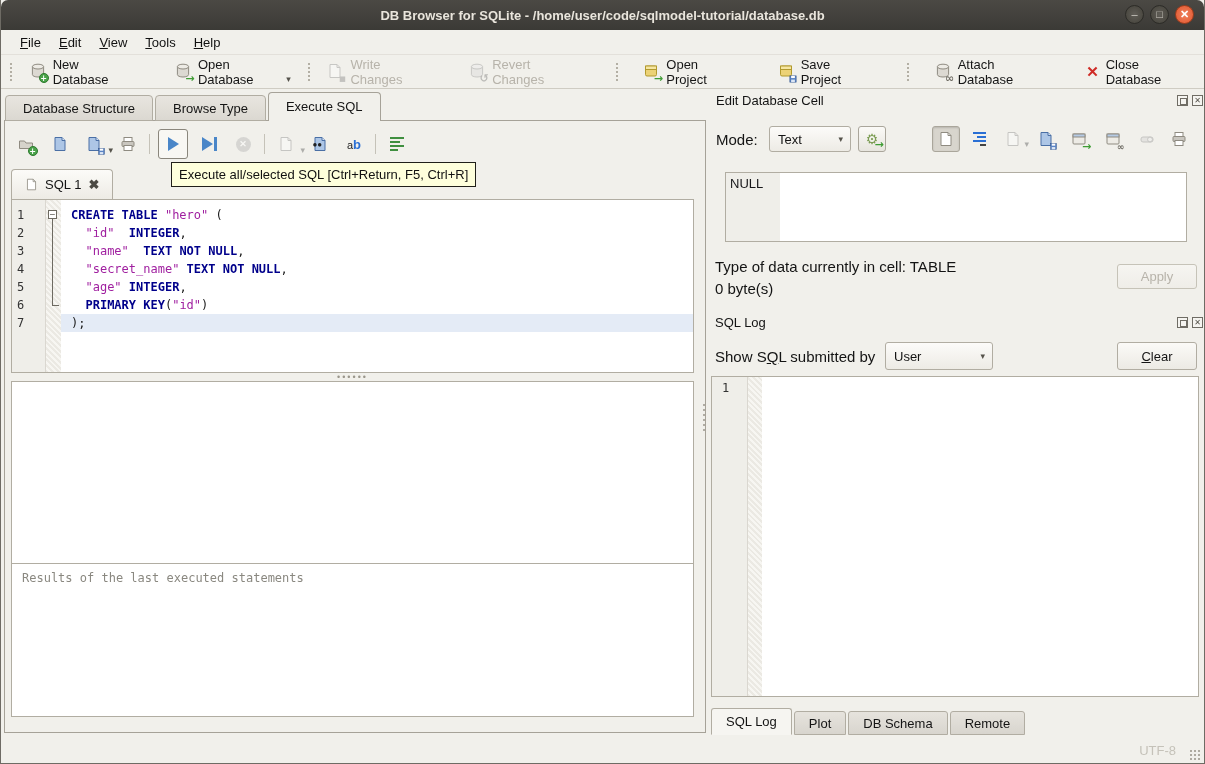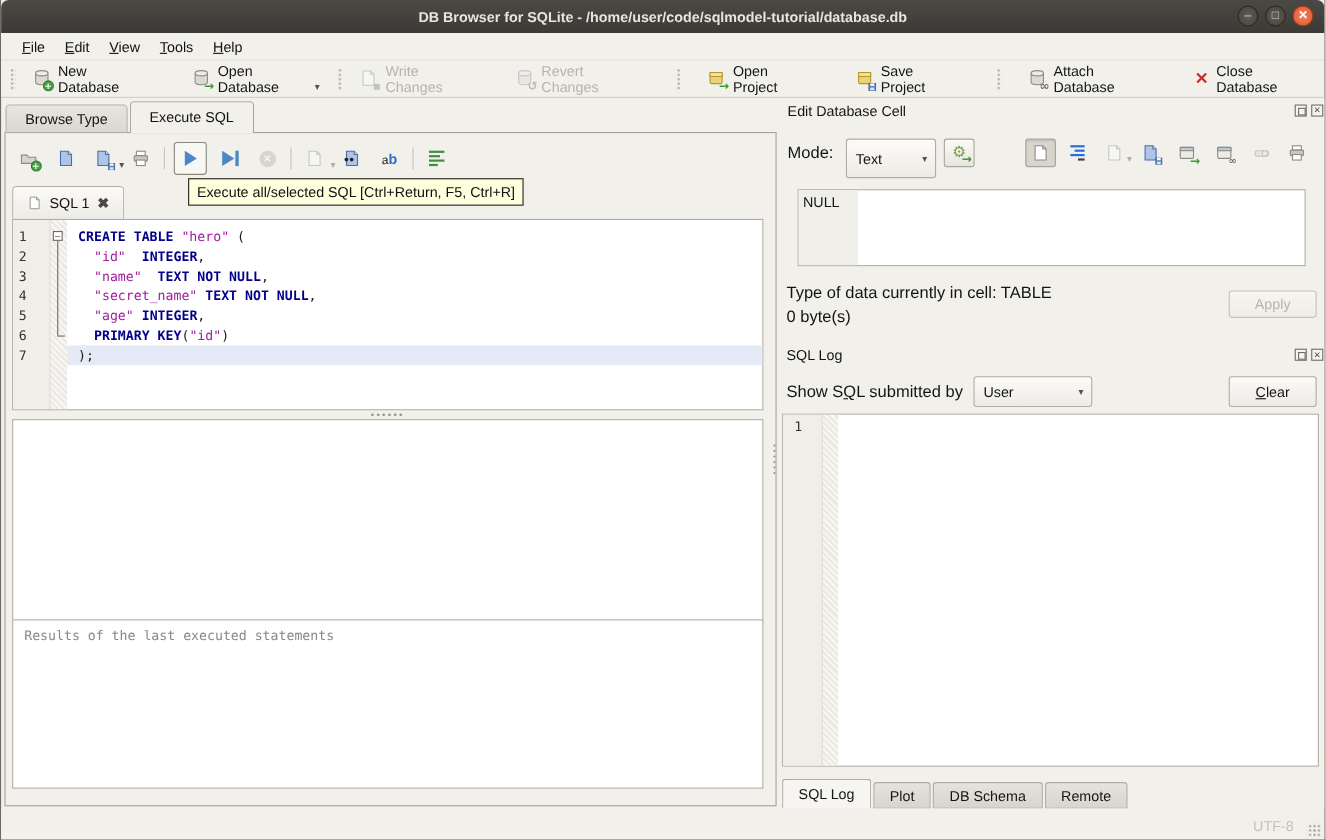--- a/index.html
+++ b/index.html
@@ -284,20 +284,21 @@
         </span>
       <span>Attach Database</span>
     </div>
     <div class="tb-item" style="margin-left:14px">
       <span class="redx">✕</span>
       <span>Close Database</span>
     </div>
   </div>
 
   <div class="main-tabs">
+    <div class="main-tab">Database Structure</div>
     <div class="main-tab">Browse Type</div>
     <div class="main-tab active">Execute SQL</div>
   </div>
 
   <div class="left-panel">
 
     <div class="sql-toolbar">
       <div class="sbtn">
         <span class="ic-wrap">
             <svg class="ic">
@@ -437,21 +438,21 @@
 
   <div class="dock">
 
     <div class="dock-title" style="left:9px;top:4px">Edit Database Cell</div>
     <div class="dock-hbtns" style="left:470px;top:6px">
       <div class="dhb restore"></div>
       <div class="dhb">✕</div>
     </div>
 
     <div class="label13" style="position:absolute;left:9px;top:42px">Mode:</div>
-    <div class="combo" style="position:absolute;left:62px;top:37px;width:82px;height:36px">
+    <div class="combo" style="position:absolute;left:62px;top:37px;width:82px;height:26px">
       <span>Text</span>
         <span class="arrow">▾</span>
     </div>
     <div class="tool28 framed" style="position:absolute;left:151px;top:37px">
       <span class="gear-glyph">⚙</span>
         <span class="badge plain" style="right:1px;bottom:1px">→</span>
     </div>
 
     <div class="tool28 pressed" style="position:absolute;left:225px;top:37px">
       <span class="ic-wrap">

